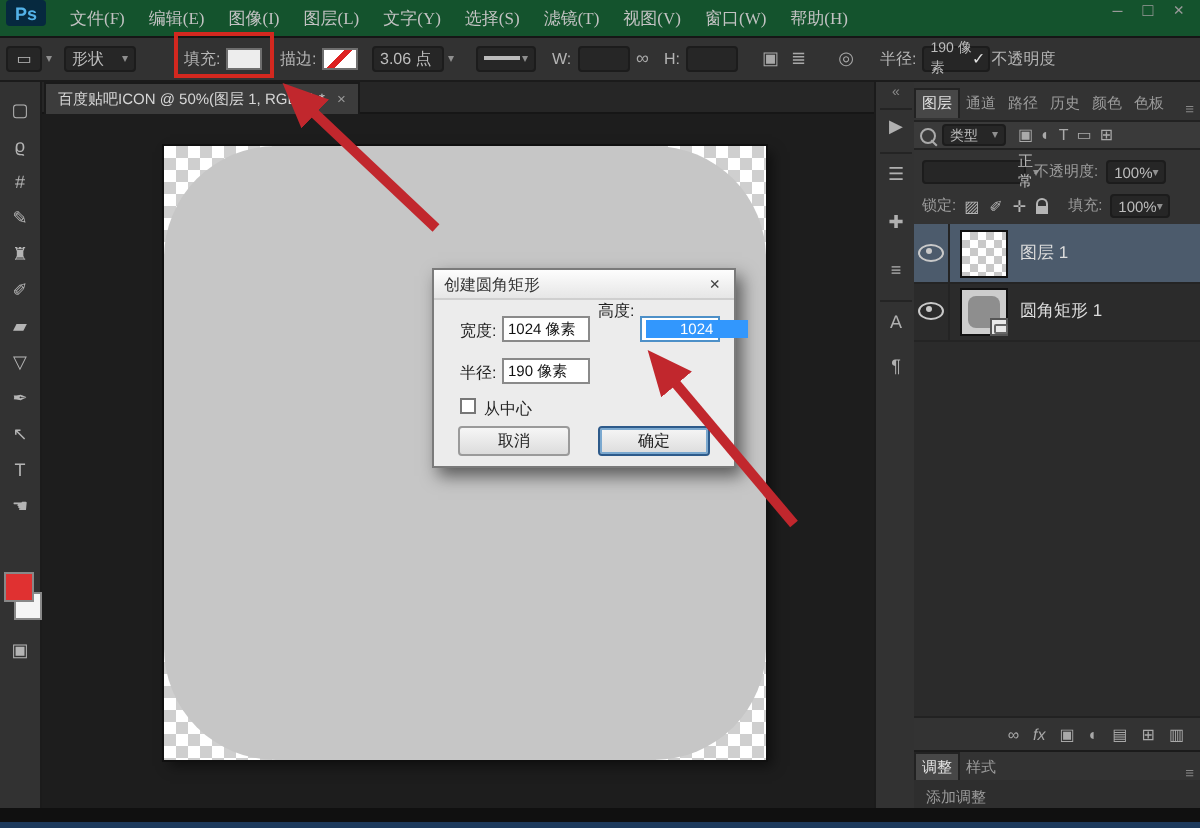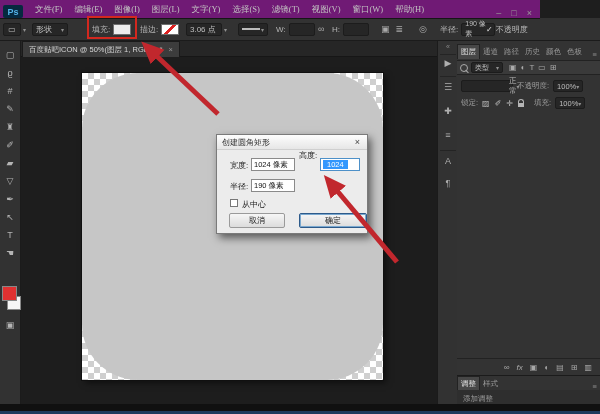--- a/index.html
+++ b/index.html
@@ -1,21 +1,21 @@
 <!DOCTYPE html>
 <html><head>
 <meta charset="utf-8">
 <style>
   html,body{margin:0;padding:0;background:#000;}
   .app{position:relative;width:600px;height:414px;background:#1e1e1e;overflow:hidden;
        font-family:"Liberation Sans","DejaVu Sans",sans-serif;color:#c8c8c8;font-size:9px;
        -webkit-font-smoothing:antialiased;}
   
-  .menubar{position:absolute;left:0;top:0;width:540px;height:18px;background:#701a75;
-           border-bottom:1px solid #161616;display:flex;align-items:flex-end;z-index:10;}
+  .menubar{position:absolute;left:0;top:0;width:600px;height:18px;background:#14532d;
+           border-bottom:1px solid #161616;display:flex;align-items:flex-start;z-index:10;}
   .ps-logo{width:20px;height:13px;margin:0 6px 0 3px;background:#06293f;color:#53b2e8;
            display:flex;align-items:center;justify-content:center;font-weight:bold;font-size:9px;border-radius:2px;}
   .menu-item{padding:0 6px;color:#c2c2c2;font-size:8.5px;line-height:18px;cursor:default;font-family:Liberation Serif, serif;}
   .win-controls{margin-left:auto;display:flex;gap:10px;padding-right:8px;color:#9a9a9a;font-size:9px;}
   
   .optionsbar{position:absolute;left:0;top:18px;width:600px;height:22px;background:#323232;
               border-bottom:1px solid #1b1b1b;z-index:9;font-size:8px;}
   .ob{position:absolute;top:4px;height:14px;display:flex;align-items:center;}
   .field{background:#262626;border:1px solid #1c1c1c;border-radius:2px;color:#bdbdbd;
          display:flex;align-items:center;padding:0 3px;height:13px;box-sizing:border-box;}
@@ -90,21 +90,21 @@
   
   .dialog{position:absolute;left:188px;top:134px;width:150px;height:98px;background:#ececec;border:1px solid #7a7a7a;
           box-shadow:3px 4px 8px rgba(0,0,0,.55);z-index:40;color:#222;font-size:8.5px;margin-left:28px;}
   .dlg-title{height:14px;background:linear-gradient(#fdfdfd,#e6e6e6);border-bottom:1px solid #cfcfcf;
              display:flex;align-items:center;padding:0 5px;font-size:8px;color:#333;}
   .dlg-close{margin-left:auto;color:#444;font-size:9px;padding:0 2px;}
   .dlg-label{position:absolute;font-size:8px;color:#222;}
   .dlg-field{position:absolute;height:13px;background:#fff;border:1px solid #8a8a8a;box-sizing:border-box;
              font-size:7.5px;display:flex;align-items:center;padding:0 2px;color:#111;}
   .dlg-field.focus{border-color:#4d90c8;}
-  .sel-text{background:#3297fd;color:#fff;padding:0 4px;}
+  .sel-text{background:#3297fd;color:#fff;padding:0 17px;}
   .dlg-check{position:absolute;width:8px;height:8px;background:#fff;border:1px solid #777;box-sizing:border-box;}
   .dlg-btn{position:absolute;height:15px;background:linear-gradient(#f6f6f6,#dcdcdc);border:1px solid #9a9a9a;
            border-radius:2px;display:flex;align-items:center;justify-content:center;font-size:8px;color:#222;box-sizing:border-box;}
   .dlg-btn.default{border:1px solid #2d5a8a;box-shadow:0 0 0 1px #7aa8cf inset;}
   
   .red-box{position:absolute;left:87px;top:16px;width:50px;height:23px;border:2px solid #d3281f;z-index:50;pointer-events:none;box-sizing:border-box;}
   .arrows{position:absolute;left:0;top:0;width:600px;height:414px;z-index:60;pointer-events:none;}
 </style>
 </head>
 <body>
@@ -269,20 +269,39 @@
         <span>✐</span>
         <span>✛</span>
         <span class="lock"></span>
       </div>
       <span style="color:#9d9d9d;margin-left:6px;">填充:</span>
       <div class="field" style="width:30px;height:12px;font-size:7.5px;">
         <span>100%</span>
           <span class="ddarrow" style="margin-left:auto;">▾</span>
       </div>
     </div>
+    <div class="layerlist">
+      <div class="layer-row selected" style="top:0;">
+        <div class="eye-cell">
+            <div class="eye"></div>
+          </div>
+        <div class="thumb checker"></div>
+        <div class="layer-name">图层 1</div>
+      </div>
+      <div class="layer-row" style="top:29px;">
+        <div class="eye-cell">
+            <div class="eye"></div>
+          </div>
+        <div class="thumb shape">
+          <div class="inner"></div>
+          <div class="badge"></div>
+        </div>
+        <div class="layer-name">圆角矩形 1</div>
+      </div>
+    </div>
     <div class="panel-bottom">
       <span>∞</span>
       <span style="font-style:italic;">fx</span>
       <span>▣</span>
       <span>◐</span>
       <span>▤</span>
       <span>⊞</span>
       <span>▥</span>
     </div>
     <div class="adjtabs">
@@ -304,21 +323,21 @@
     <div class="dlg-field" style="left:34px;top:23px;width:44px;">1024 像素</div>
     <span class="dlg-label" style="left:82px;top:15px;">高度:</span>
     <div class="dlg-field focus" style="left:103px;top:23px;width:40px;">
       <span class="sel-text">1024</span>
     </div>
     <span class="dlg-label" style="left:13px;top:46px;">半径:</span>
     <div class="dlg-field" style="left:34px;top:44px;width:44px;">190 像素</div>
     <span class="dlg-check" style="left:13px;top:64px;"></span>
     <span class="dlg-label" style="left:25px;top:64px;">从中心</span>
     <div class="dlg-btn" style="left:12px;top:78px;width:56px;">取消</div>
-    <div class="dlg-btn default" style="left:82px;top:78px;width:68px;">确定</div>
+    <div class="dlg-btn default" style="left:82px;top:78px;width:56px;">确定</div>
   </div>
 
   <div class="red-box"></div>
   <svg class="arrows" viewBox="0 0 600 414">
     <defs>
       <marker id="ah" markerWidth="5" markerHeight="5" refX="3.2" refY="2" orient="auto">
         <path d="M0,0 L4.5,2 L0,4 Z" fill="#c1272d"></path>
       </marker>
     </defs>
     <line x1="218" y1="114" x2="146" y2="46" stroke="#c1272d" stroke-width="5" marker-end="url(#ah)"></line>

